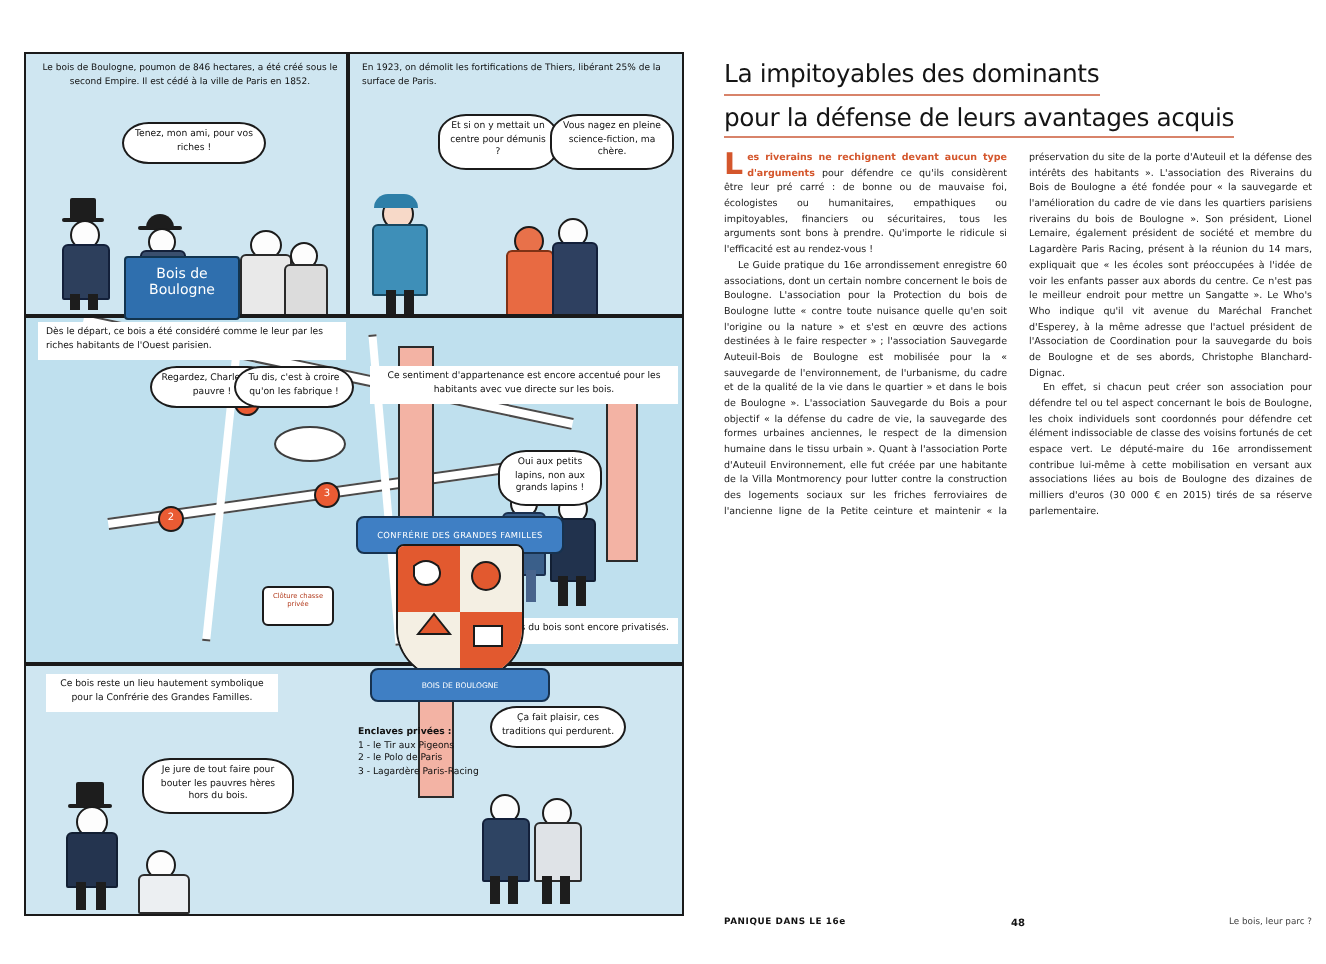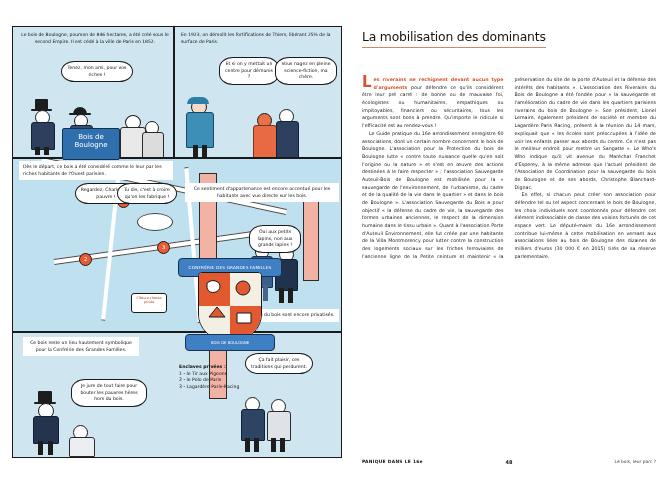--- a/index.html
+++ b/index.html
@@ -216,21 +216,22 @@
           <path d="M38 40 h14 v10 h-14 z" fill="#fff" stroke="#1b1b1b" stroke-width="1"></path>
         </svg>
       </div>
       <div class="ribbon2">BOIS DE BOULOGNE</div>
     </div>
 
   </div>
 
   <div class="article">
     <div class="art-title">
-      <span class="l">La mobilisation des dominants</span>
+      <span class="l">La impitoyables des dominants</span>
+      <span class="l l2">pour la défense de leurs avantages acquis</span>
     </div>
 
     <div class="cols">
       <p>
         <span class="dropcap">L</span><span class="dropcap-lead">es riverains ne rechignent devant aucun type d'arguments</span><span> pour défendre ce qu'ils considèrent être leur pré carré : de bonne ou de mauvaise foi, écologistes ou humanitaires, empathiques ou impitoyables, financiers ou sécuritaires, tous les arguments sont bons à prendre. Qu'importe le ridicule si l'efficacité est au rendez-vous !</span>
       </p>
       <p class="ind">Le Guide pratique du 16e arrondissement enregistre 60 associations, dont un certain nombre concernent le bois de Boulogne. L'association pour la Protection du bois de Boulogne lutte « contre toute nuisance quelle qu'en soit l'origine ou la nature » et s'est en œuvre des actions destinées à le faire respecter » ; l'association Sauvegarde Auteuil-Bois de Boulogne est mobilisée pour la « sauvegarde de l'environnement, de l'urbanisme, du cadre et de la qualité de la vie dans le quartier » et dans le bois de Boulogne ». L'association Sauvegarde du Bois a pour objectif « la défense du cadre de vie, la sauvegarde des formes urbaines anciennes, le respect de la dimension humaine dans le tissu urbain ». Quant à l'association Porte d'Auteuil Environnement, elle fut créée par une habitante de la Villa Montmorency pour lutter contre la construction des logements sociaux sur les friches ferroviaires de l'ancienne ligne de la Petite ceinture et maintenir « la préservation du site de la porte d'Auteuil et la défense des intérêts des habitants ». L'association des Riverains du Bois de Boulogne a été fondée pour « la sauvegarde et l'amélioration du cadre de vie dans les quartiers parisiens riverains du bois de Boulogne ». Son président, Lionel Lemaire, également président de société et membre du Lagardère Paris Racing, présent à la réunion du 14 mars, expliquait que « les écoles sont préoccupées à l'idée de voir les enfants passer aux abords du centre. Ce n'est pas le meilleur endroit pour mettre un Sangatte ». Le Who's Who indique qu'il vit avenue du Maréchal Franchet d'Esperey, à la même adresse que l'actuel président de l'Association de Coordination pour la sauvegarde du bois de Boulogne et de ses abords, Christophe Blanchard-Dignac.</p>
       <p class="ind">En effet, si chacun peut créer son association pour défendre tel ou tel aspect concernant le bois de Boulogne, les choix individuels sont coordonnés pour défendre cet élément indissociable de classe des voisins fortunés de cet espace vert. Le député-maire du 16e arrondissement contribue lui-même à cette mobilisation en versant aux associations liées au bois de Boulogne des dizaines de milliers d'euros (30 000 € en 2015) tirés de sa réserve parlementaire.</p>
     </div>
   </div>

